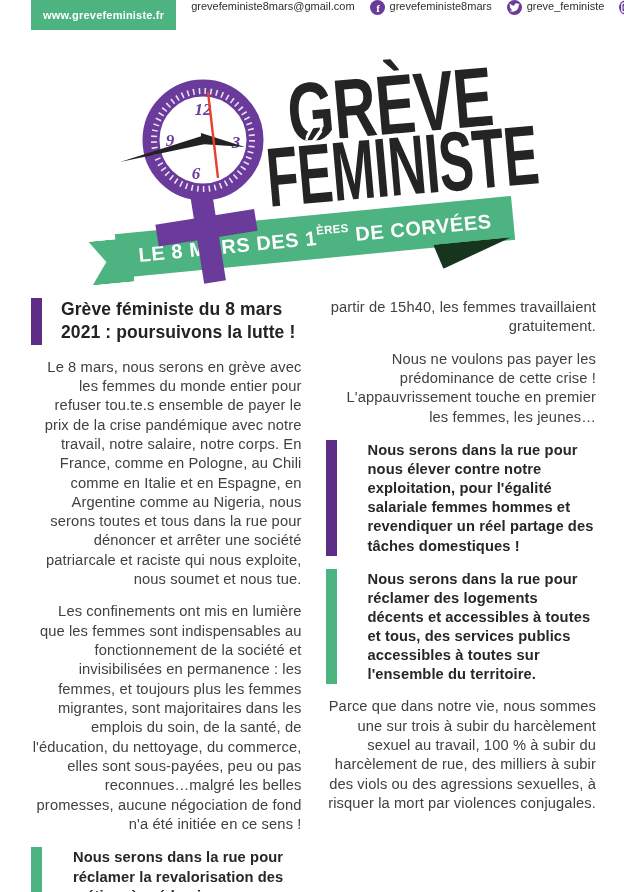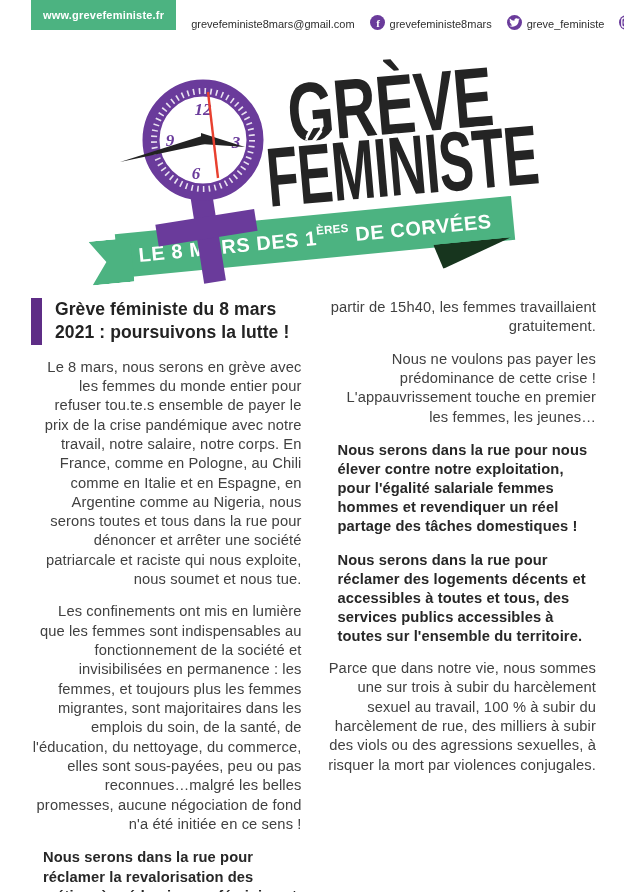--- a/index.html
+++ b/index.html
@@ -14,21 +14,21 @@
   *{margin:0;padding:0;box-sizing:border-box;}
   html,body{background:#fff;}
   body{font-family:"Liberation Sans",sans-serif;}
   .page{position:relative;width:624px;height:892px;background:#fff;overflow:hidden;}
 
   
   .topbar{position:absolute;top:0;left:0;right:0;height:30px;display:flex;align-items:stretch;
           padding-left:31px;font-size:11px;color:#333;}
   .site-box{background:var(--green);color:#fff;font-weight:bold;display:flex;align-items:center;
             padding:0 12px;letter-spacing:.2px;}
-  .tb-item{display:flex;align-items:flex-end;gap:5px;margin-left:15px;font-weight:500;color:#2e2e2e;}
+  .tb-item{display:flex;align-items:flex-start;gap:5px;margin-left:15px;font-weight:500;color:#2e2e2e;}
   .sicon{width:15px;height:15px;border-radius:50%;background:var(--purple);display:flex;
          align-items:center;justify-content:center;flex:none;}
   .sicon svg{display:block;}
 
   
   .logo-area{position:absolute;top:30px;left:0;right:0;height:270px;}
 
   .ribbon{position:absolute;left:116px;top:185px;width:398px;height:44px;background:var(--green);
           transform:rotate(-5.5deg);display:flex;align-items:center;justify-content:center;
           color:#fff;font-weight:bold;font-size:20px;letter-spacing:.6px;z-index:1;white-space:nowrap;}
@@ -44,27 +44,27 @@
           color:#242424;letter-spacing:-1px;transform-origin:0 0;white-space:nowrap;
           text-shadow:4px 0 #fff,-4px 0 #fff,0 4px #fff,0 -4px #fff,
                       3px 3px #fff,-3px -3px #fff,3px -3px #fff,-3px 3px #fff;}
   .t1{left:284px;top:42px;transform:rotate(-5deg) scaleX(.71);}
   .t2{left:263px;top:106px;transform:rotate(-5deg) scaleX(.62);}
 
   
   .columns{position:absolute;top:298px;left:31px;right:28px;display:flex;gap:24px;}
   .col{flex:1;min-width:0;}
 
-  .heading{display:flex;gap:13px;margin-bottom:13px;}
+  .heading{display:flex;gap:19px;margin-bottom:13px;}
   .hbar{width:11px;flex:none;background:var(--purple_dark);}
   .htext{font-weight:bold;font-size:17.5px;line-height:1.33;color:var(--ink);letter-spacing:.1px;}
 
   p.body-p{font-size:14.7px;line-height:1.315;color:var(--body);margin:0 0 13px;letter-spacing:.12px;text-align:right;}
 
-  .callout{display:flex;gap:1px;margin:0 0 13px;align-items:center;}
+  .callout{display:flex;gap:31px;margin:0 0 13px;}
   .cbar{width:11px;flex:none;}
   .cbar.green{background:var(--green);}
   .cbar.purple{background:var(--purple_dark);}
   .ctext{font-weight:bold;font-size:14.7px;line-height:1.3;color:#272727;letter-spacing:.1px;padding-top:1px;}
 </style>
 </head>
 <body>
 
 <div class="page">
 

